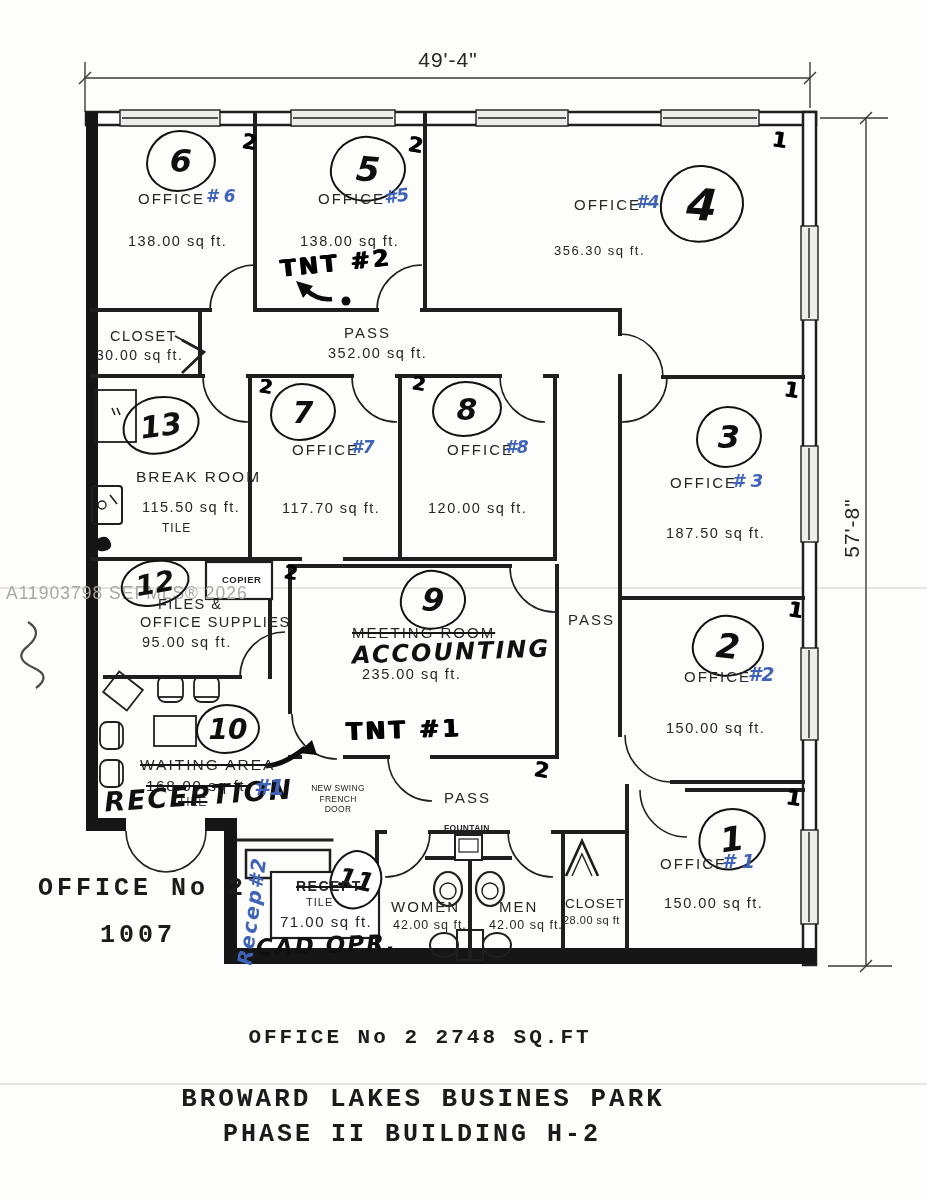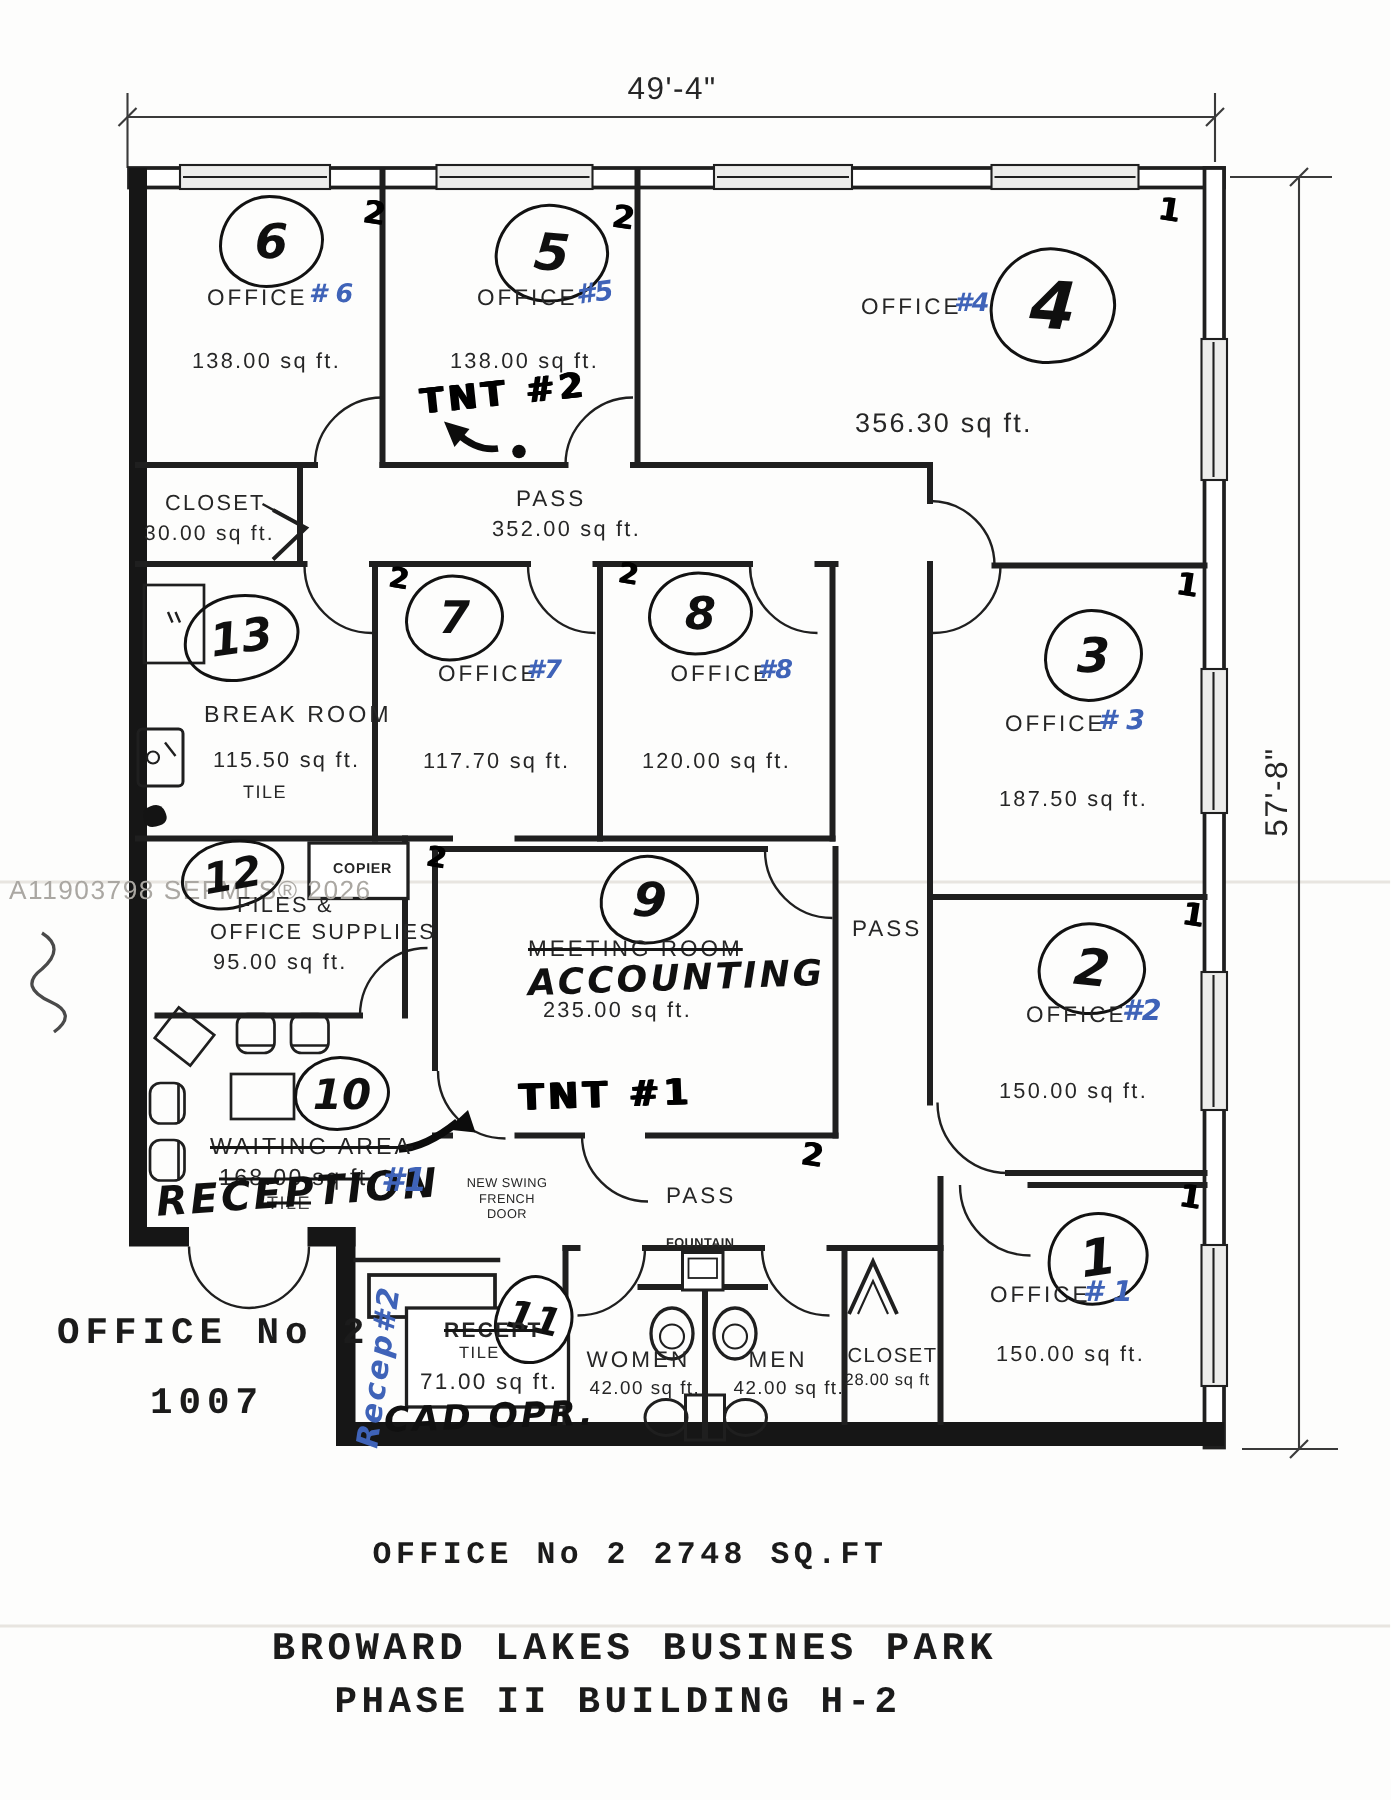--- a/index.html
+++ b/index.html
@@ -204,21 +204,21 @@
   <div class="cnum" style="left:330px;top:136px;width:72px;height:62px;font-size:34px;transform:rotate(5deg);">5</div>
   <div class="lbl nm" style="left:318px;top:190px;">OFFICE</div>
   <div class="lbl blue" style="left:384px;top:185px;font-size:18px;transform:rotate(-8deg);">#5</div>
   <div class="lbl sq" style="left:300px;top:233px;">138.00 sq ft.</div>
   <div class="mark" style="left:408px;top:133px;">2</div>
   <div class="lbl marker" style="left:280px;top:250px;font-size:23px;letter-spacing:3px;transform:rotate(-6deg);">TNT #2</div>
 
   <div class="lbl nm" style="left:574px;top:196px;">OFFICE</div>
   <div class="lbl blue" style="left:636px;top:192px;font-size:17px;">#4</div>
   <div class="cnum" style="left:660px;top:165px;width:80px;height:74px;font-size:44px;transform:rotate(4deg);">4</div>
-  <div class="lbl sq" style="left:570px;top:243px;font-size:18px;margin-top:29px;">356.30 sq ft.</div>
+  <div class="lbl sq" style="left:554px;top:243px;font-size:13px;">356.30 sq ft.</div>
   <div class="mark" style="left:772px;top:128px;">1</div>
 
   <div class="lbl" style="left:110px;top:328px;font-size:14.5px;letter-spacing:1.5px;">CLOSET</div>
   <div class="lbl sq" style="left:96px;top:347px;font-size:14px;">30.00 sq ft.</div>
 
   <div class="lbl nm" style="left:344px;top:324px;">PASS</div>
   <div class="lbl sq" style="left:328px;top:345px;">352.00 sq ft.</div>
 
   <div class="cnum" style="left:122px;top:396px;width:74px;height:54px;font-size:30px;transform:rotate(-8deg);">13</div>
   <div class="lbl nm" style="left:136px;top:468px;font-size:15.5px;">BREAK ROOM</div>

